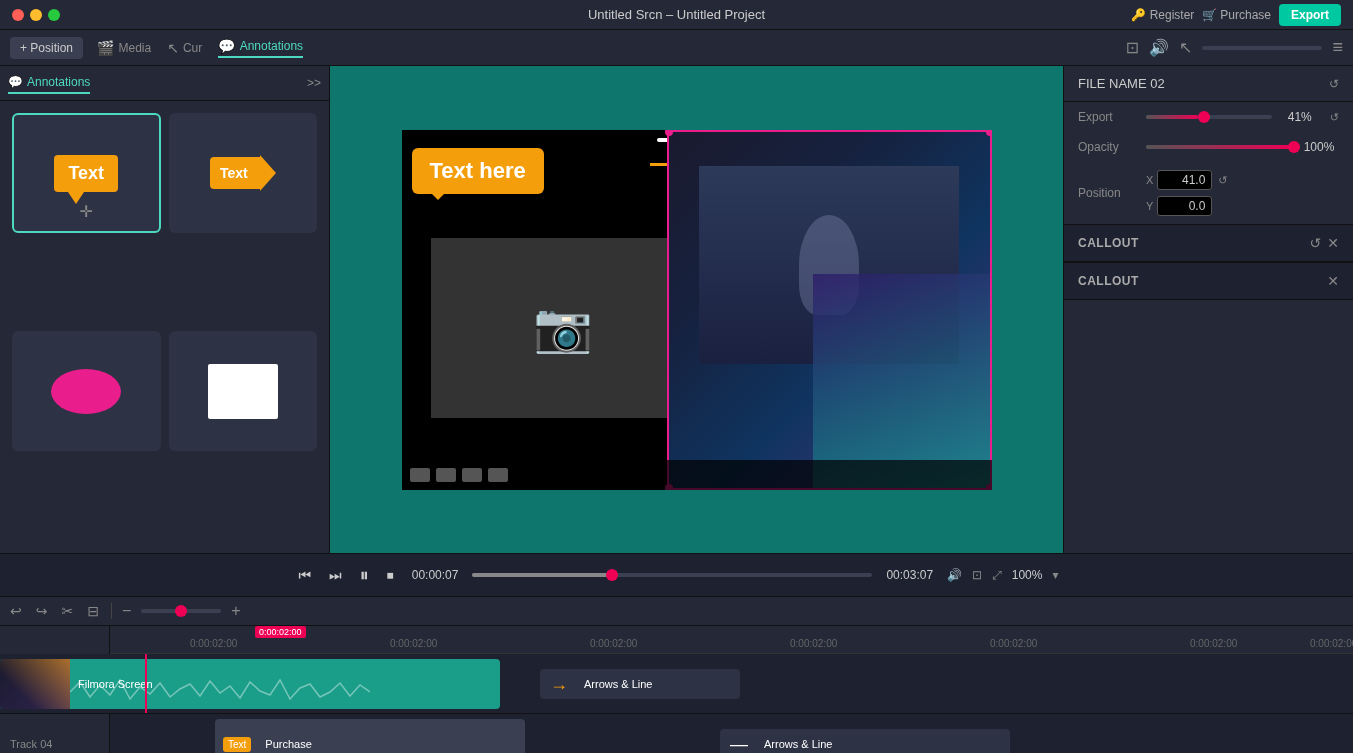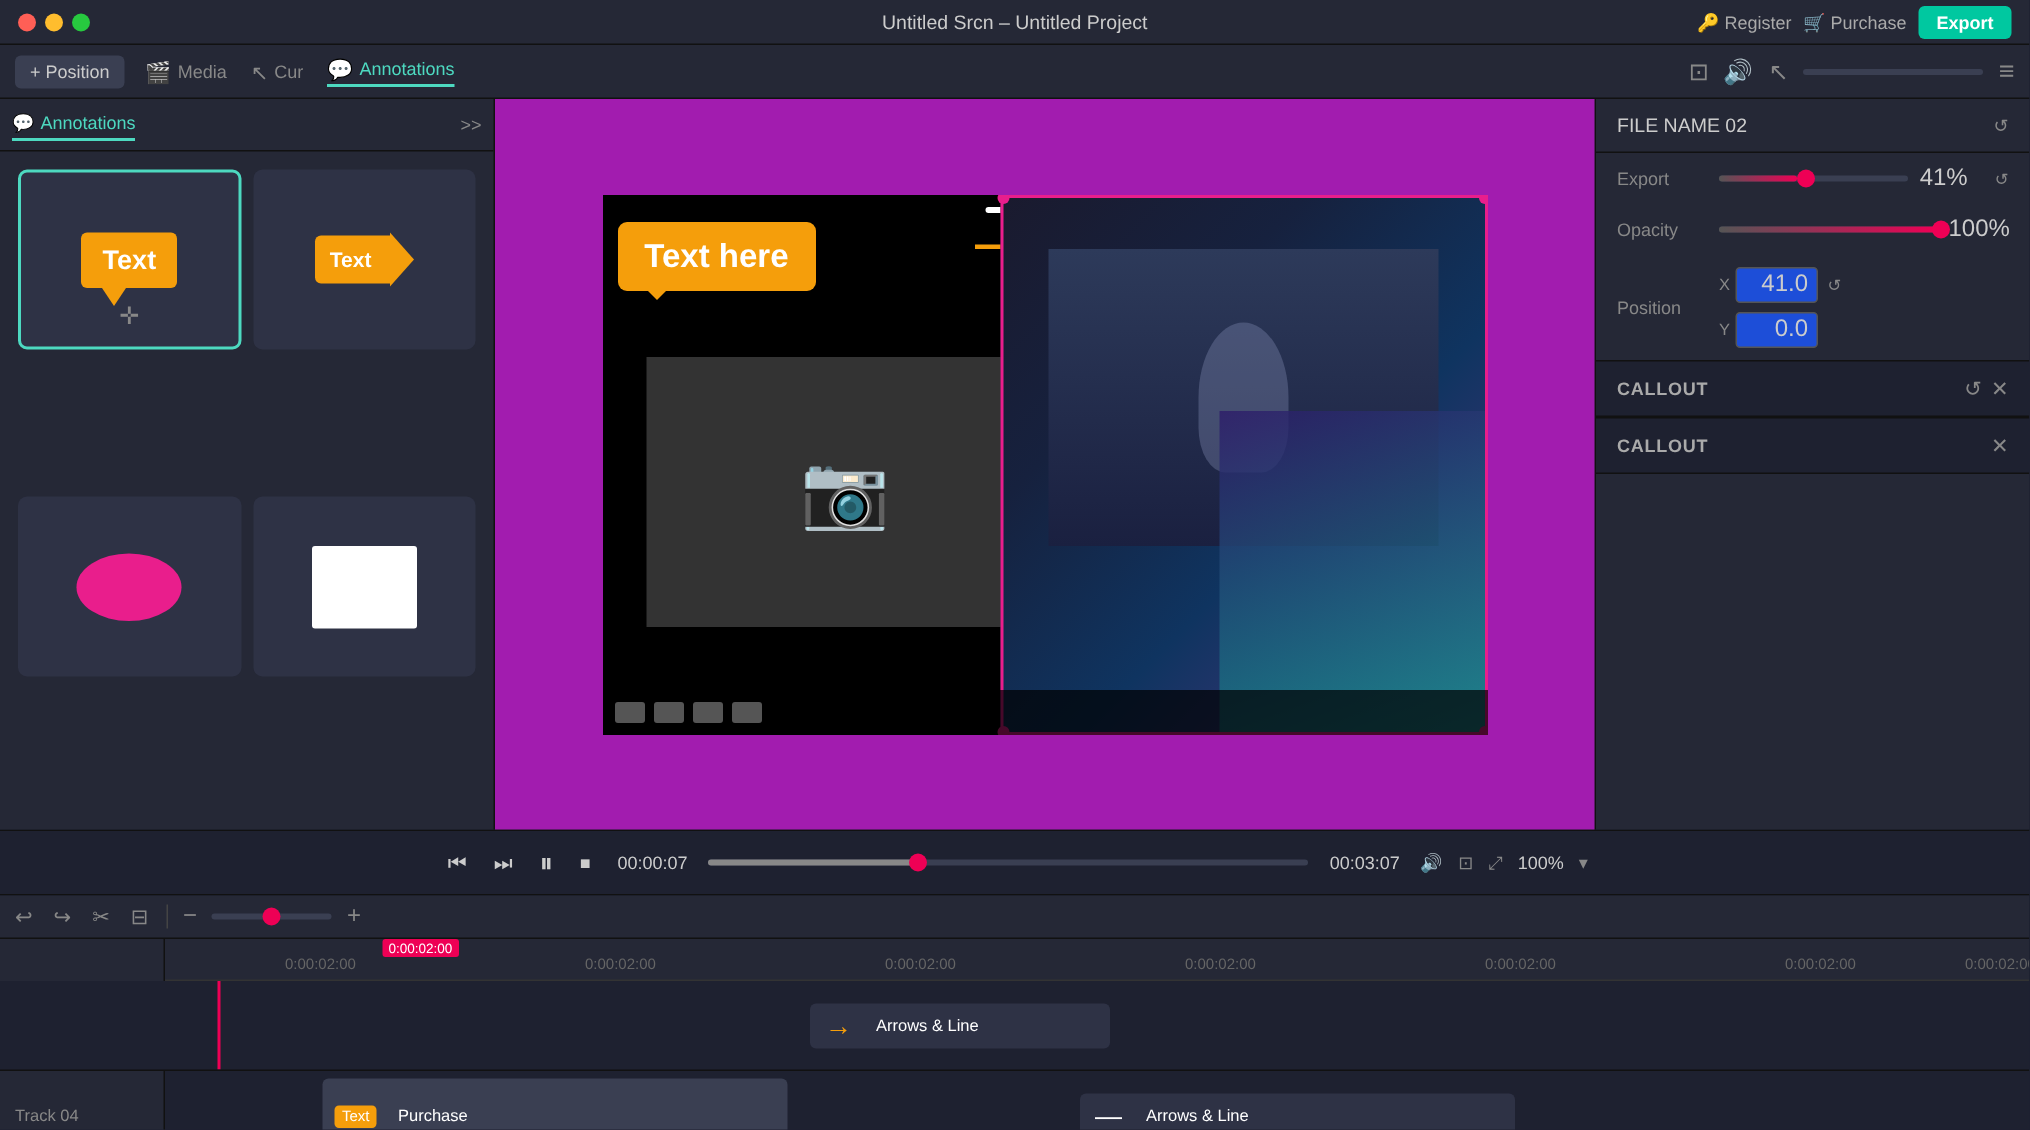--- a/index.html
+++ b/index.html
@@ -31,21 +31,21 @@
     #left-panel .tab.active { color: #4dd9c0; border-bottom: 2px solid #4dd9c0; }
     #left-panel .tab-more { margin-left: auto; color: #888; cursor: pointer; }
     #left-panel .annotations-grid { display: grid; grid-template-columns: 1fr 1fr; gap: 8px; padding: 12px; overflow-y: auto; flex: 1; }
     .annotation-item { background: #2e3245; border-radius: 6px; height: 120px; display: flex; align-items: center; justify-content: center; cursor: pointer; position: relative; overflow: hidden; }
     .annotation-item.selected { border: 2px solid #4dd9c0; }
     .annotation-item .oval { width: 70px; height: 45px; background: #e91e8c; border-radius: 50%; }
     .annotation-item .white-rect { width: 70px; height: 55px; background: #fff; border-radius: 2px; }
     .drag-cursor { position: absolute; bottom: 10px; left: 50%; transform: translateX(-50%); color: #888; font-size: 16px; }
 
     
-    #preview { flex: 1; background: #a21caf; position: relative; display: flex; align-items: center; justify-content: center; }
+    #preview { flex: 1; background: #0f766e; position: relative; display: flex; align-items: center; justify-content: center; }
     #preview-canvas { width: 590px; height: 360px; background: #000; position: relative; overflow: hidden; }
     #preview-canvas .preview-top-bar { position: absolute; top: 8px; left: 50%; transform: translateX(-50%); width: 80px; height: 4px; background: #fff; border-radius: 2px; }
     #preview-canvas .yellow-arrow { position: absolute; top: 28px; left: 50%; transform: translateX(-50%); display: flex; align-items: center; }
     .yellow-line { width: 80px; height: 3px; background: #f59e0b; }
     .yellow-arrowhead { width: 0; height: 0; border-top: 7px solid transparent; border-bottom: 7px solid transparent; border-left: 14px solid #f59e0b; }
     #preview-canvas .text-bubble { position: absolute; top: 18px; left: 10px; background: #f59e0b; color: #fff; font-size: 22px; font-weight: bold; padding: 10px 18px; border-radius: 6px; }
     #preview-canvas .text-bubble::after { content: ''; position: absolute; bottom: -14px; left: 18px; border: 8px solid transparent; border-top-color: #f59e0b; }
     .video-inner-bg { position: absolute; right: 0; top: 0; width: 55%; height: 100%; background: linear-gradient(135deg, #1a1a2e 0%, #16213e 30%, #0f3460 60%, #533483 100%); }
     .concert-overlay { position: absolute; right: 0; bottom: 0; width: 55%; height: 60%; background: linear-gradient(160deg, #2d1b69 0%, #11998e 100%); opacity: 0.8; }
     .selection-box { position: absolute; right: 0; top: 0; width: 55%; height: 100%; border: 2px solid #e91e8c; }
@@ -57,25 +57,25 @@
     
     #right-panel { width: 290px; background: #252836; border-left: 1px solid #111; display: flex; flex-direction: column; overflow-y: auto; }
     #right-panel .panel-header { display: flex; align-items: center; justify-content: space-between; padding: 10px 14px; border-bottom: 1px solid #111; }
     #right-panel .file-name { font-size: 13px; color: #ccc; }
     #right-panel .reset-icon { color: #888; cursor: pointer; }
     .prop-row { display: flex; align-items: center; padding: 8px 14px; gap: 8px; }
     .prop-label { color: #888; font-size: 12px; width: 60px; }
     .prop-slider { flex: 1; height: 4px; background: #3a3f52; border-radius: 2px; position: relative; cursor: pointer; }
     .prop-slider .track { height: 100%; border-radius: 2px; background: linear-gradient(to right, #888, #e05); }
     .prop-slider .thumb { width: 12px; height: 12px; background: #e05; border-radius: 50%; position: absolute; top: -4px; }
-    .prop-value { color: #ccc; font-size: 16px; width: 40px; text-align: left; }
+    .prop-value { color: #ccc; font-size: 12px; width: 40px; text-align: center; }
     .prop-reset { color: #888; cursor: pointer; font-size: 11px; margin-left: 2px; }
     .pos-sub { display: flex; align-items: center; gap: 4px; }
     .pos-axis { color: #888; font-size: 11px; }
-    .pos-input { background: #1d4ed8; border: 1px solid #555; border-radius: 3px; color: #ccc; font-size: 16px; padding: 2px 6px; width: 55px; text-align: right; }
+    .pos-input { background: #000000; border: 1px solid #555; border-radius: 3px; color: #ccc; font-size: 12px; padding: 2px 6px; width: 55px; text-align: right; }
     .section-header { display: flex; align-items: center; justify-content: space-between; padding: 10px 14px; border-top: 1px solid #111; border-bottom: 1px solid #111; background: #1e2130; }
     .section-title { color: #aaa; font-size: 12px; font-weight: 600; letter-spacing: 0.5px; }
     .section-actions { display: flex; gap: 6px; }
     .section-action-btn { color: #888; cursor: pointer; font-size: 14px; }
 
     
     #playback { background: #1e2130; height: 44px; display: flex; align-items: center; justify-content: center; gap: 10px; border-top: 1px solid #111; border-bottom: 1px solid #111; padding: 0 20px; }
     #playback .ctrl-btn { background: none; border: none; color: #ccc; cursor: pointer; font-size: 14px; padding: 4px; }
     #playback .time { color: #ccc; font-size: 12px; margin: 0 4px; }
     #playback .progress-bar { flex: 1; height: 4px; background: #3a3f52; border-radius: 2px; position: relative; cursor: pointer; max-width: 400px; }
@@ -338,20 +338,30 @@
         <span class="ruler-mark" style="left:1080px;">0:00:02:00</span>
         <span class="ruler-mark" style="left:1200px;">0:00:02:00</span>
       </div>
     </div>
 
     <div class="track-row">
       <div class="track-content">
 
         <div style="position:absolute;top:0;left:145px;width:2px;height:100%;background:#e05;z-index:5;"></div>
 
+        <div class="track-clip clip-teal" style="left:0;width:500px;">
+          <div style="width:70px;height:50px;background:linear-gradient(135deg,#1a1a2e,#533483);flex-shrink:0;overflow:hidden;">
+            <div style="width:100%;height:100%;background:linear-gradient(45deg,#1a1a2e 30%,#f59e0b 100%);opacity:0.6;"></div>
+          </div>
+          <span class="clip-text">Filmora Screen</span>
+
+          <svg width="300" height="30" style="position:absolute;bottom:2px;left:70px;opacity:0.4;">
+            <polyline points="0,15 10,5 20,20 30,8 40,18 50,3 60,22 70,10 80,17 90,6 100,20 110,12 120,7 130,19 140,4 150,16 160,9 170,21 180,5 190,14 200,18 210,3 220,22 230,11 240,7 250,20 260,15 270,6 280,19 290,8 300,15" fill="none" stroke="#fff" stroke-width="1.5"></polyline>
+          </svg>
+        </div>
 
         <div class="arrow-clip" style="left:540px;width:200px;">
           <span style="color:#f59e0b;font-size:18px;">→</span>
           <span class="clip-text">Arrows &amp; Line</span>
         </div>
       </div>
     </div>
 
     <div class="track-row">
       <div class="track-label">

